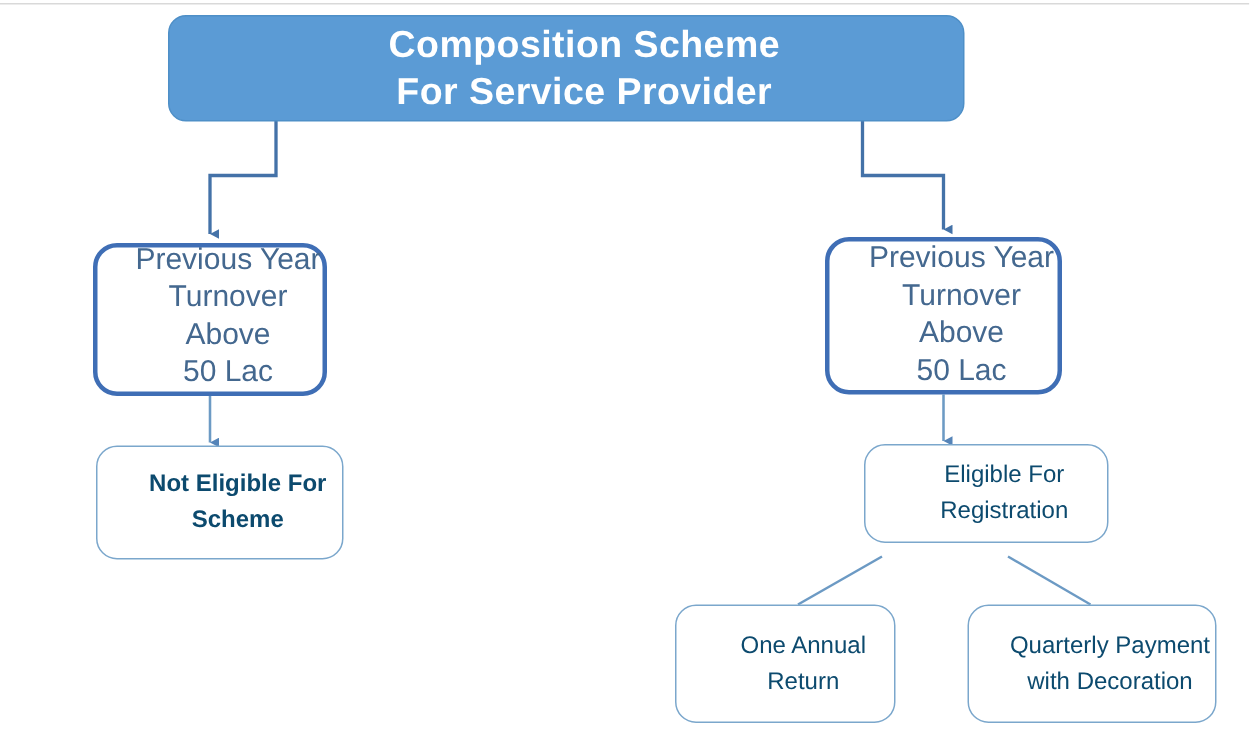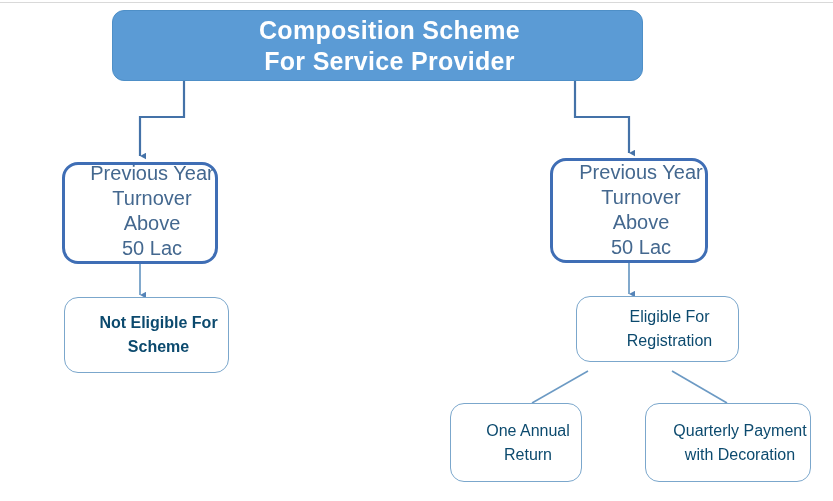--- a/index.html
+++ b/index.html
@@ -137,21 +137,21 @@
   <div class="node outcome-node bold" style="left:64px; top:297px; width:165px; height:76px;">
     <span class="node-text">Not Eligible For
 Scheme</span>
   </div>
 
   <div class="node outcome-node" style="left:551px; top:296px; width:163px; height:66px;margin-left:25px;">
     <span class="node-text">Eligible For
 Registration</span>
   </div>
 
-  <div class="node outcome-node" style="left:450px; top:403px; width:132px; height:79px;">
+  <div class="node outcome-node" style="left:450px; top:403px; width:147px; height:79px;">
     <span class="node-text">One Annual
 Return</span>
   </div>
 
   <div class="node outcome-node" style="left:645px; top:403px; width:166px; height:79px;text-align:center;">
     <span class="node-text">Quarterly Payment
 with Decoration</span>
   </div>
 
 </div>

